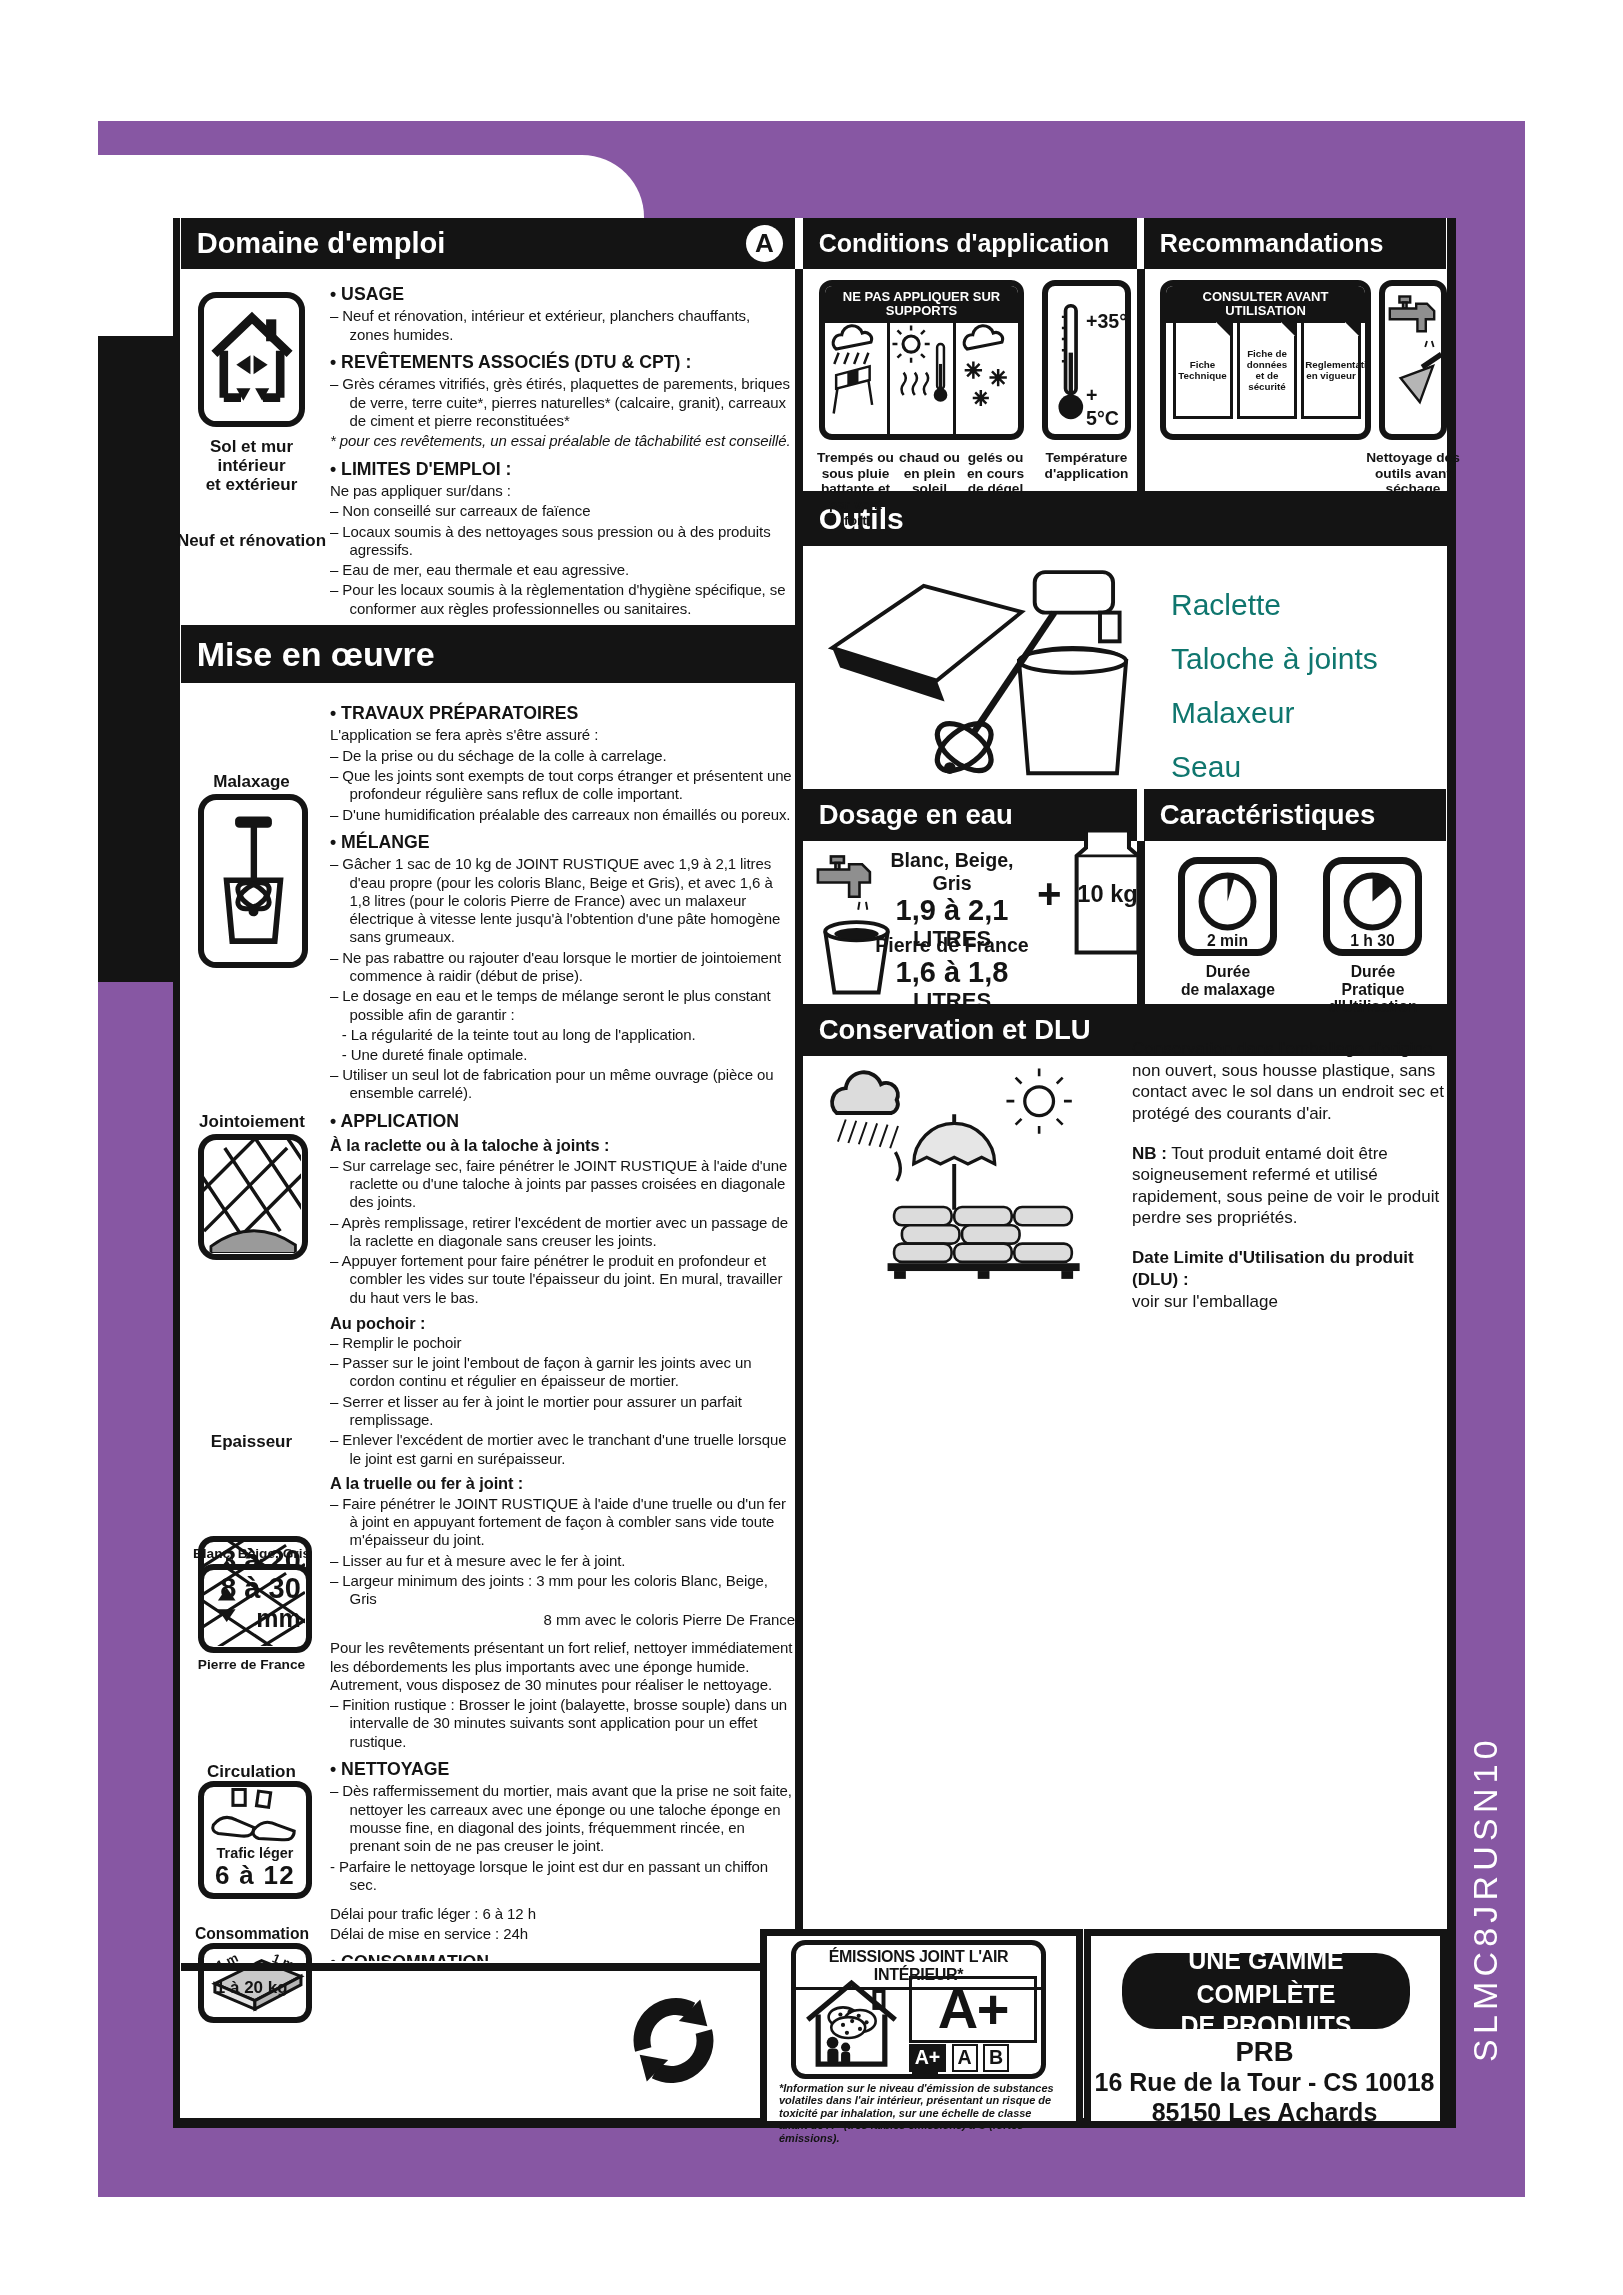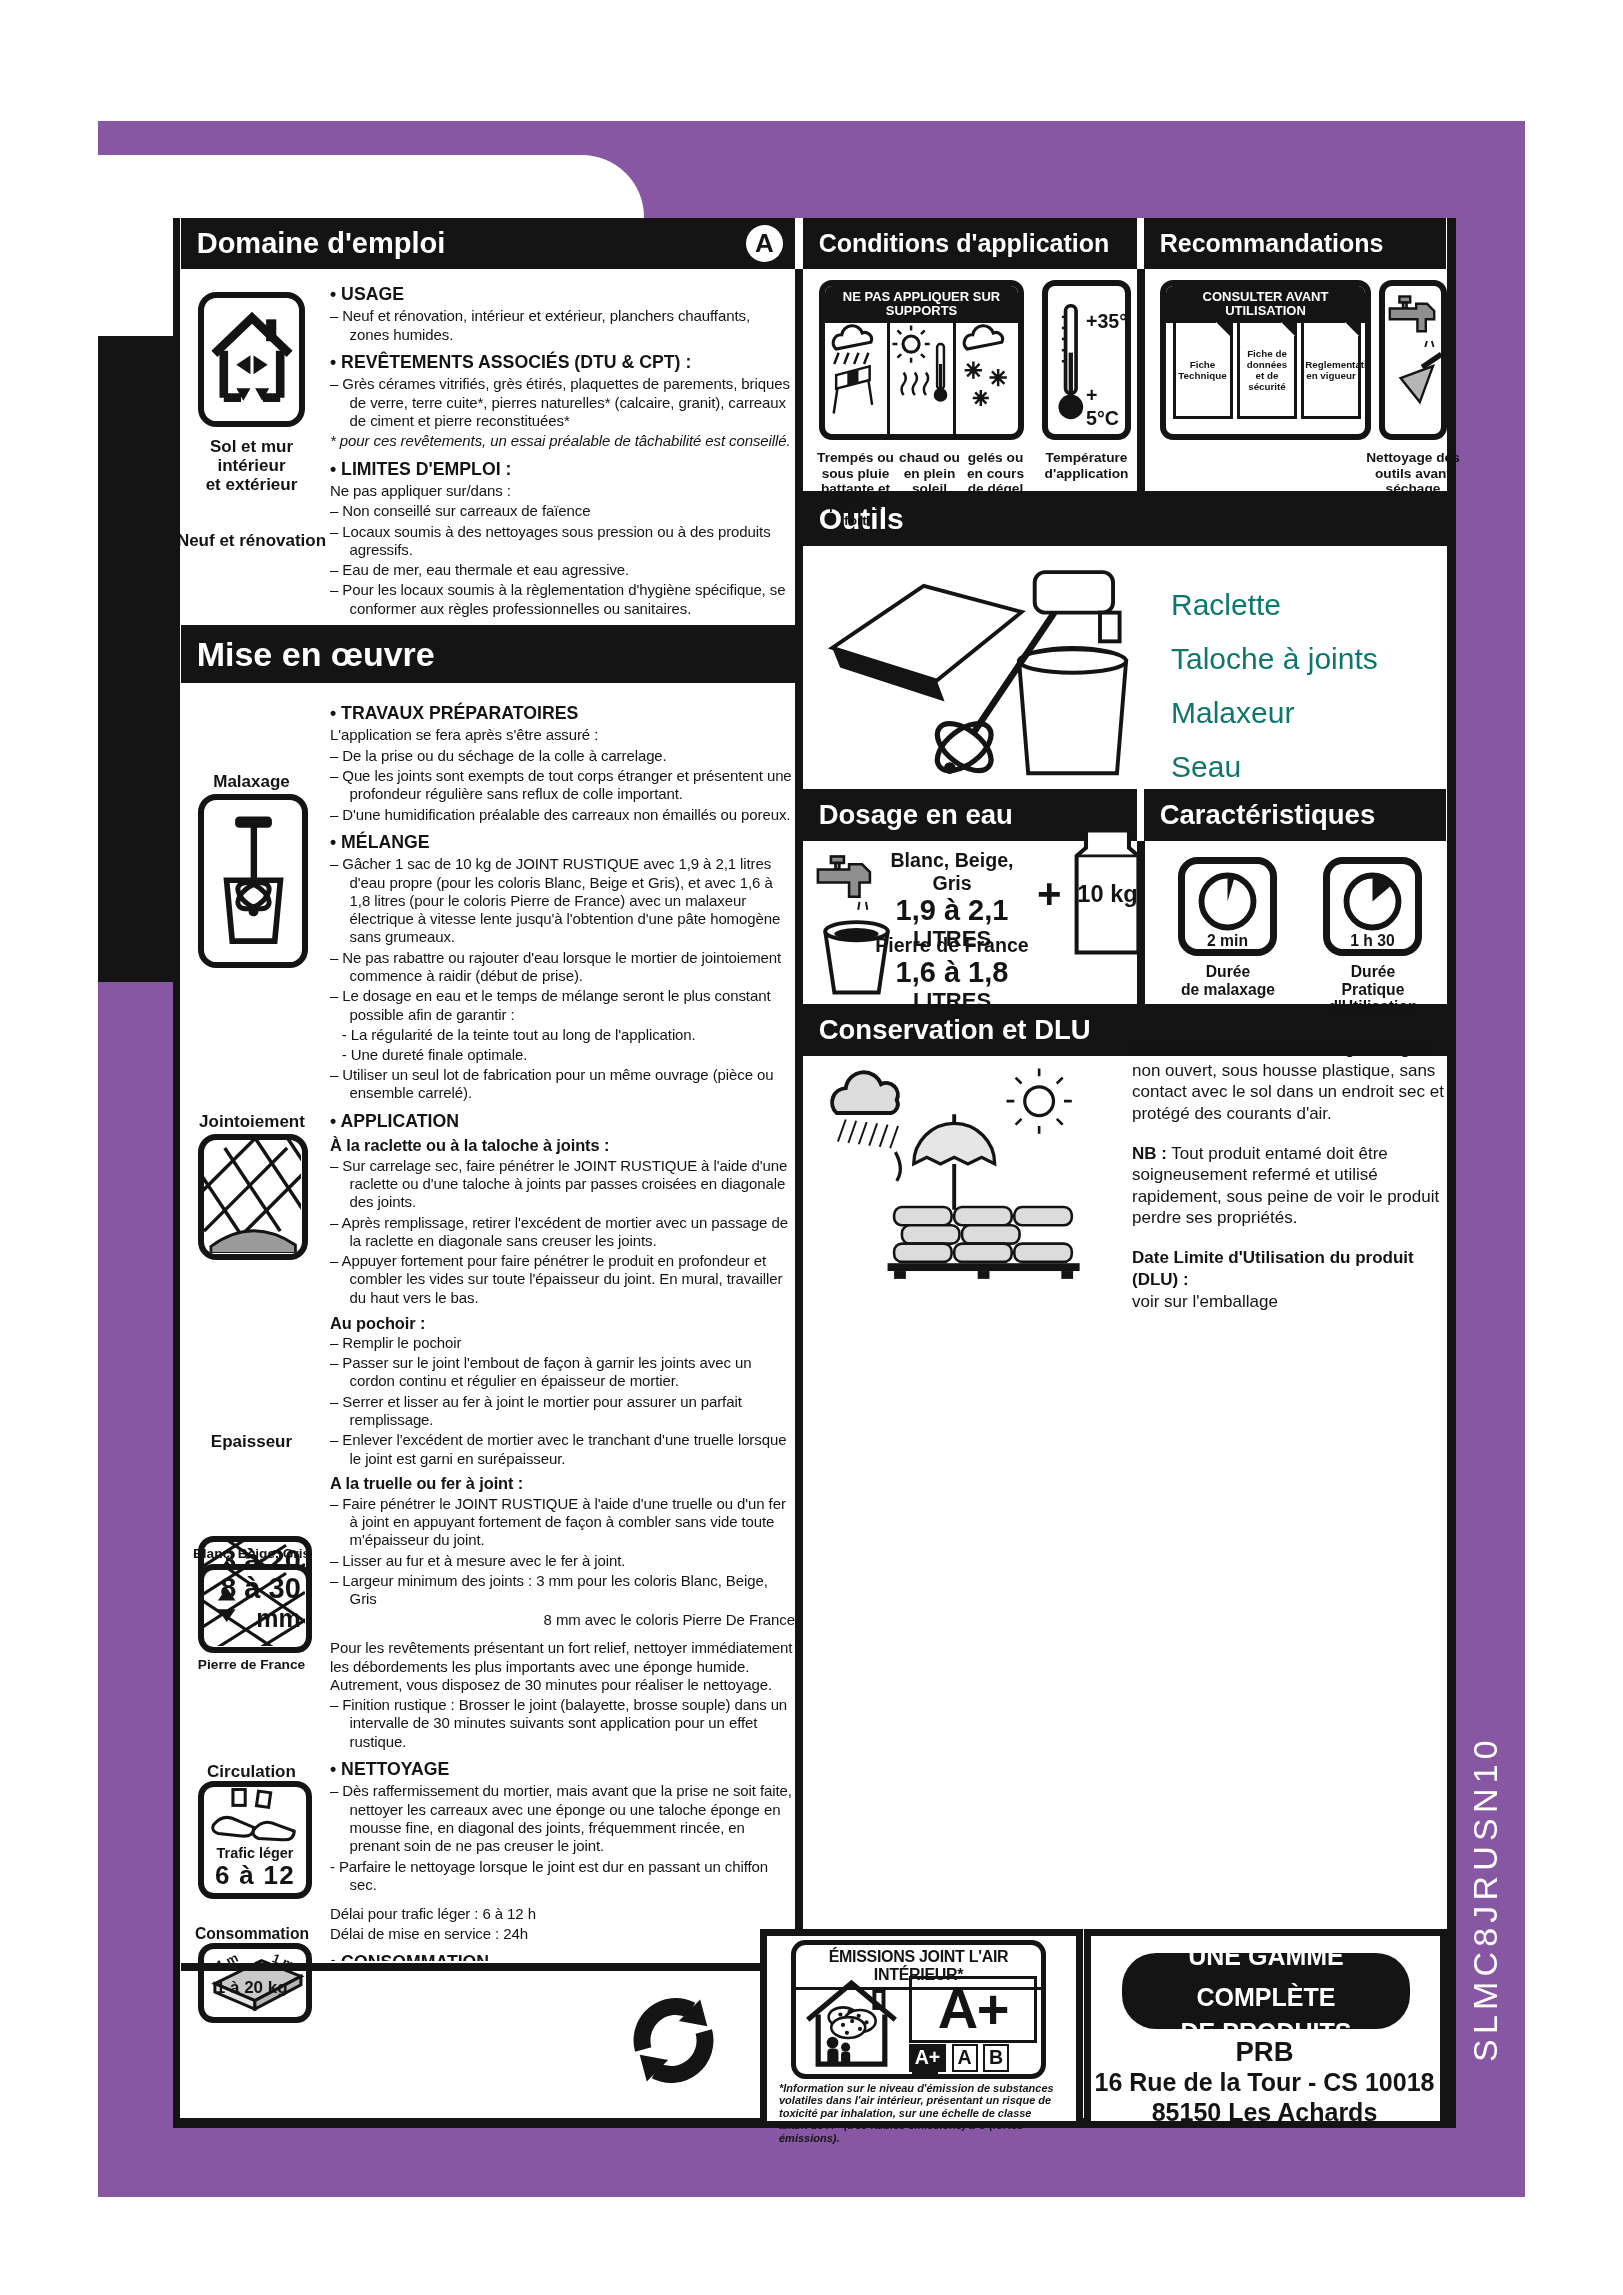--- a/index.html
+++ b/index.html
@@ -447,21 +447,21 @@
     <span class="scale-sq" style="width:37px;height:27.5px;background:#141414;color:#fff;font-size:19.6px;line-height:27.5px;">A+</span>
     <span class="scale-sq" style="width:26px;height:27.5px;border:2.6px solid #141414;font-size:19.6px;line-height:23.6px;margin-left:2.6px;">A</span>
     <span class="scale-sq" style="width:26px;height:27.5px;border:2.6px solid #141414;font-size:19.6px;line-height:23.6px;margin-left:2.6px;">B</span>
     <span class="scale-sq" style="width:26px;height:27.5px;border:2.6px solid #141414;font-size:19.6px;line-height:23.6px;margin-left:2.6px;">C</span>
   </div>
 </div>
 <div class="abs" style="left:779px;top:2082px;width:283px;font-size:11px;line-height:12.4px;font-weight:700;font-style:italic;">*Information sur le niveau d'émission de substances volatiles dans l'air intérieur, présentant un risque de toxicité par inhalation, sur une échelle de classe allant de A+ (très faibles émissions) à C (fortes émissions).</div>
 
 <div class="abs" style="left:1084px;top:1929px;width:363px;height:199px;box-sizing:border-box;border:7.9px solid #141414;background:#fff;"></div>
 <div class="abs pill" style="left:1122px;top:1953px;width:288px;height:76px;display:flex;flex-direction:column;justify-content:center;">
-  <div style="font-size:25px;line-height:41px;">UNE GAMME COMPLÈTE</div>
+  <div style="font-size:25px;line-height:34px;">UNE GAMME COMPLÈTE</div>
   <div style="font-size:25px;line-height:29px;">DE PRODUITS</div>
 </div>
 <div class="abs" style="left:1091px;top:2036px;width:347px;text-align:center;font-weight:700;">
   <div style="font-size:27.5px;line-height:31px;">PRB</div>
   <div style="font-size:25px;line-height:30px;">16 Rue de la Tour - CS 10018</div>
   <div style="font-size:25px;line-height:30px;">85150 Les Achards</div>
 </div>
 
 <div class="abs vertcode" style="left:1466px;top:1813px;height:249px;">SLMC8JRUSN10</div>
 

